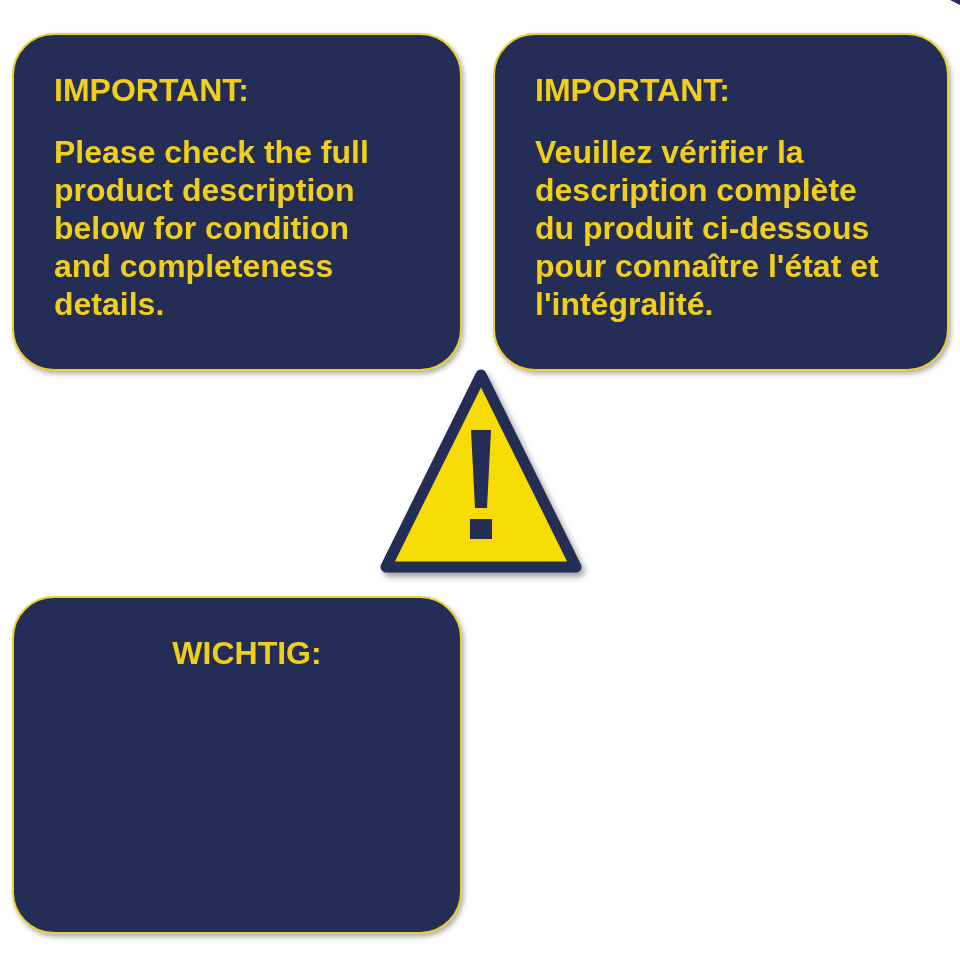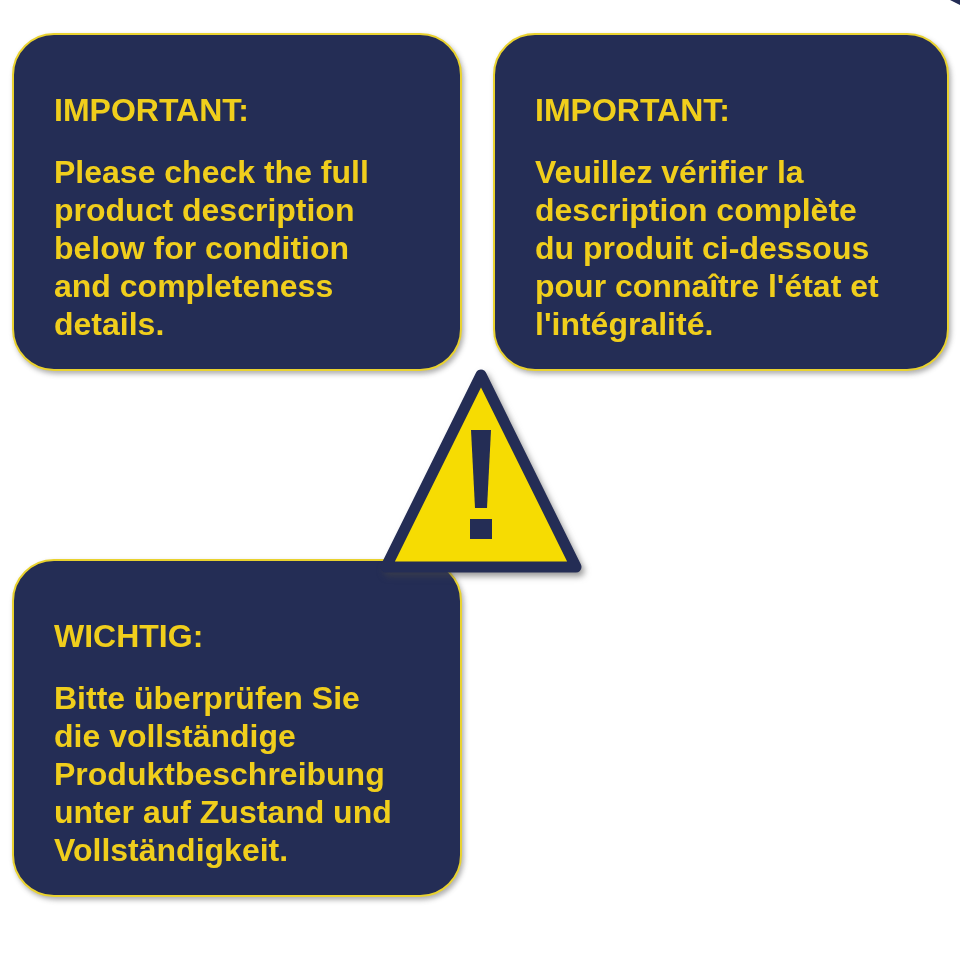--- a/index.html
+++ b/index.html
@@ -17,26 +17,26 @@
   }
   .notice-box {
     position: absolute;
     box-sizing: border-box;
     width: 450px;
     height: 338px;
     background: #242d55;
     border: 2px solid #e9d22f;
     border-radius: 42px;
     box-shadow: 2px 3px 5px rgba(80, 80, 80, 0.45);
-    padding: 56px 20px 30px 40px;
+    padding: 36px 20px 30px 40px;
     color: #f0ce1c;
   }
   .notice-box.top-left    { left: 12px;  top: 33px; }
   .notice-box.top-right   { left: 493px; top: 33px; width: 456px; }
-  .notice-box.bottom-left { left: 12px;  top: 559px; }
+  .notice-box.bottom-left { left: 12px;  top: 596px; text-align: center; }
   .notice-box.bottom-right{ left: 493px; top: 584px; width: 456px; }
 
   .notice-heading {
     font-size: 32px;
     line-height: 38px;
     font-weight: 700;
     white-space: pre;
   }
   .notice-body {
     margin-top: 24px;
@@ -83,25 +83,20 @@
     <div class="notice-heading">IMPORTANT:</div>
     <div class="notice-body">Veuillez vérifier la
 description complète
 du produit ci-dessous
 pour connaître l'état et
 l'intégralité.</div>
   </div>
 
   <div class="notice-box bottom-left">
     <div class="notice-heading">WICHTIG:</div>
-    <div class="notice-body">Bitte überprüfen Sie
-die vollständige
-Produktbeschreibung
-unter auf Zustand und
-Vollständigkeit.</div>
   </div>
 
 
   <svg class="warning-triangle" viewBox="0 0 210 208" xmlns="http://www.w3.org/2000/svg">
     <polygon points="105,7 10,199 200,199" fill="#f6dc02" stroke="#242d55" stroke-width="11" stroke-linejoin="round"></polygon>
     <polygon points="95,62 115,62 111,140 99,140" fill="#242d55"></polygon>
     <rect x="94" y="151" width="22" height="20" fill="#242d55"></rect>
   </svg>
 
   <div class="corner-fragment"></div>

